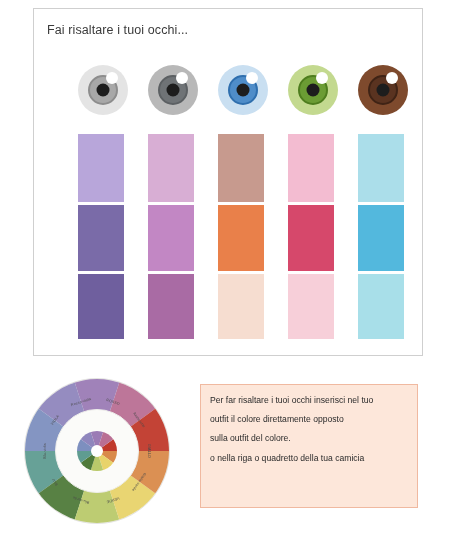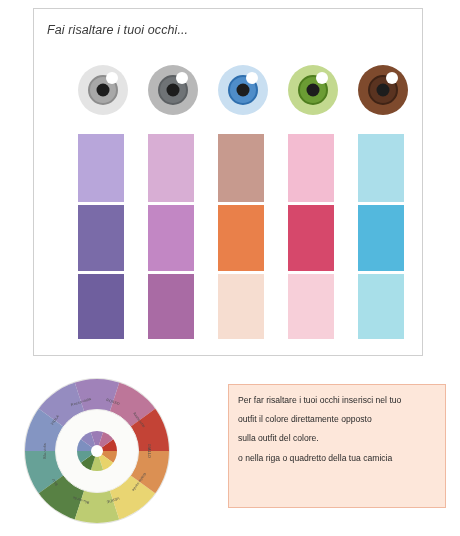--- a/index.html
+++ b/index.html
@@ -30,21 +30,21 @@
   #headline {
     position: absolute;
     left: 13px;
     top: 14px;
     width: 360px;
     color: #3a3a3a;
     font-size: 12.5px;
     line-height: 15px;
     letter-spacing: 0.1px;
   }
-  #headline div { white-space: nowrap; font-style: italic; }
+  #headline div { white-space: nowrap; }
 
   
   #eyes-row {
     position: absolute;
     left: 44px;
     top: 56px;
     width: 330px;
     height: 52px;
   }
   .eye {
@@ -190,21 +190,20 @@
   #text-card {
     position: absolute;
     left: 200px;
     top: 384px;
     width: 218px;
     height: 124px;
     background: #fde7da;
     border: 1px solid #f0b9a0;
     box-sizing: border-box;
     padding: 10px 9px 0 9px;
-    margin-left: 28px;
   }
   #text-card p {
     margin: 0 0 9px 0;
     font-size: 8.6px;
     line-height: 11px;
     color: #2b2b2b;
   }
   #text-card p.tight { margin-bottom: 8px; }
 </style>
 </head>

